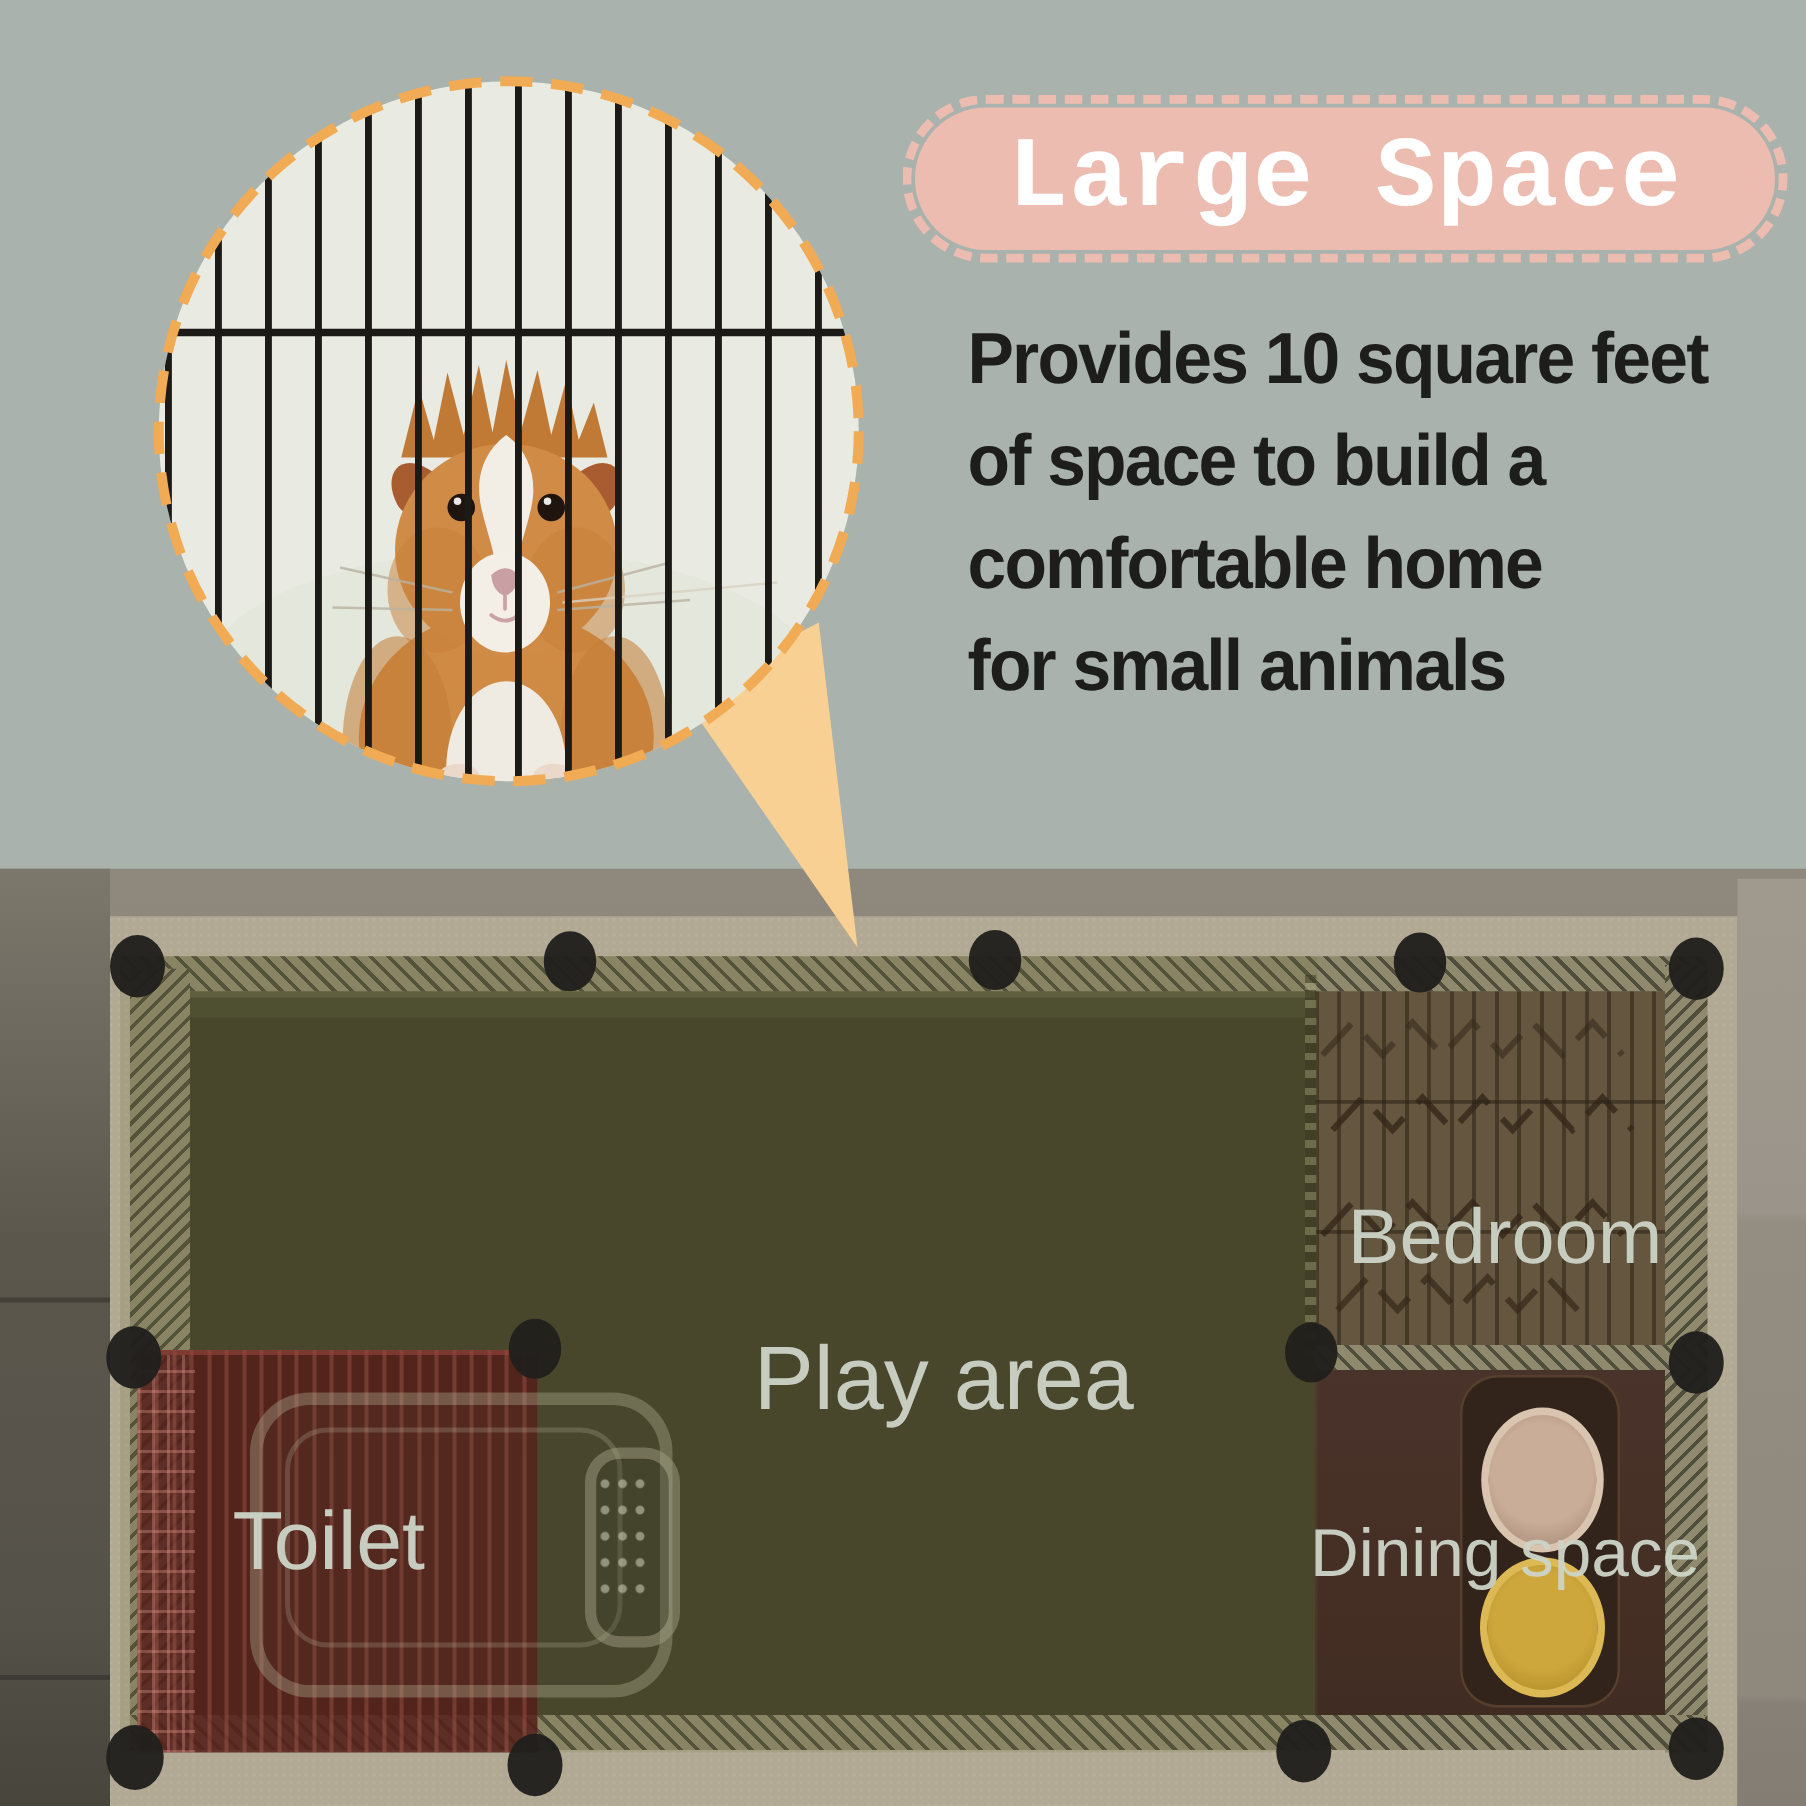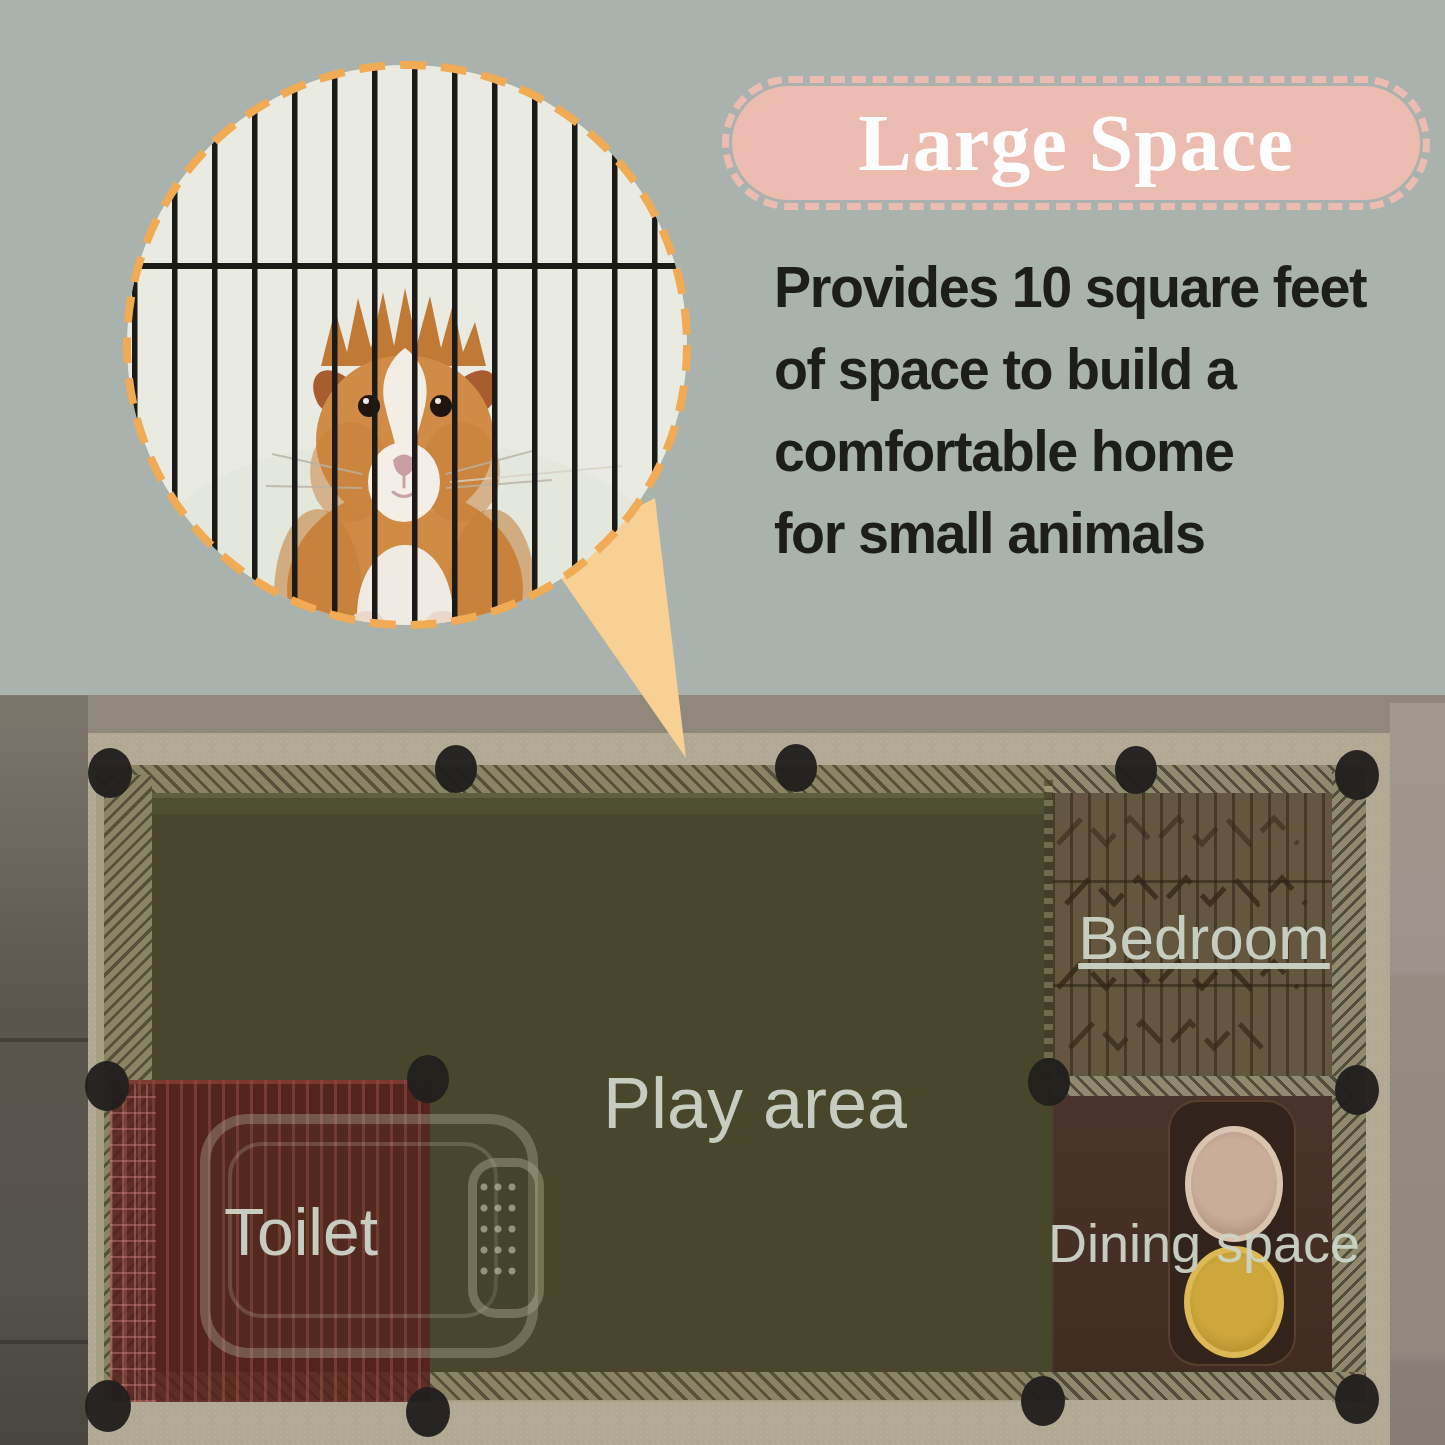--- a/index.html
+++ b/index.html
@@ -6,21 +6,21 @@
   .canvas{position:relative;width:1445px;height:1445px;overflow:hidden;
           background:#a9b2ac;font-family:"Liberation Sans",sans-serif;}
   .abs{position:absolute;}
 
   
   .banner{left:732px;top:86px;width:688px;height:114px;border-radius:57px;
           background:#edbcb1;z-index:2;}
   .banner::before{content:"";position:absolute;inset:-10px;border:7px dashed #edbcb1;
           border-radius:68px;}
   .banner-title{position:absolute;inset:0;display:flex;align-items:center;justify-content:center;
-          color:#ffffff;font-family:Liberation Serif, serif;
+          color:#ffffff;font-family:Liberation Mono, monospace;
           font-weight:bold;font-size:80px;letter-spacing:1px;}
   .desc{left:774px;top:246px;width:660px;z-index:2;color:#1d1d1b;
         font-size:58px;line-height:82px;font-weight:bold;letter-spacing:-1.5px;
         transform:scaleX(0.96);transform-origin:left top;}
   .desc .line{display:block;white-space:nowrap;}
 
   
   .photo{left:0;top:695px;width:1445px;height:750px;z-index:1;
          background:linear-gradient(180deg,#8e897c 0%,#8a8477 35%,#857f72 100%);}
   .wall-left{left:0;top:695px;width:88px;height:750px;z-index:1;
@@ -81,22 +81,22 @@
   .pan-handle{left:468px;top:1158px;width:58px;height:142px;border-radius:28px;z-index:4;
       border:9px solid rgba(202,202,172,.35);background:rgba(55,55,40,.25);}
   .pan-holes{left:478px;top:1180px;width:40px;height:104px;z-index:5;
       background-image:radial-gradient(circle at 6px 7px,rgba(212,212,190,.55) 3px,rgba(0,0,0,0) 4px);
       background-size:14px 21px;}
 
   .balls-layer{left:0;top:0;width:1445px;height:1445px;z-index:6;pointer-events:none;}
 
   .area-label{z-index:7;color:#cdd5c8;opacity:.95;text-align:center;white-space:nowrap;}
   .label-play{left:595px;top:1062px;width:320px;font-size:72px;}
-  .label-bedroom{left:1064px;top:902px;width:280px;font-size:62px;text-decoration:underline;}
-  .label-toilet{left:148px;top:1194px;width:230px;font-size:66px;text-align:right;}
+  .label-bedroom{left:1064px;top:954px;width:280px;font-size:62px;}
+  .label-toilet{left:148px;top:1194px;width:230px;font-size:66px;}
   .label-dining{left:1038px;top:1212px;width:332px;font-size:54px;}
 
   .callout{left:90px;top:30px;width:640px;height:740px;z-index:8;pointer-events:none;}
 </style>
 </head>
 <body>
 
 <div class="canvas">
 
   <div class="abs photo"></div>

